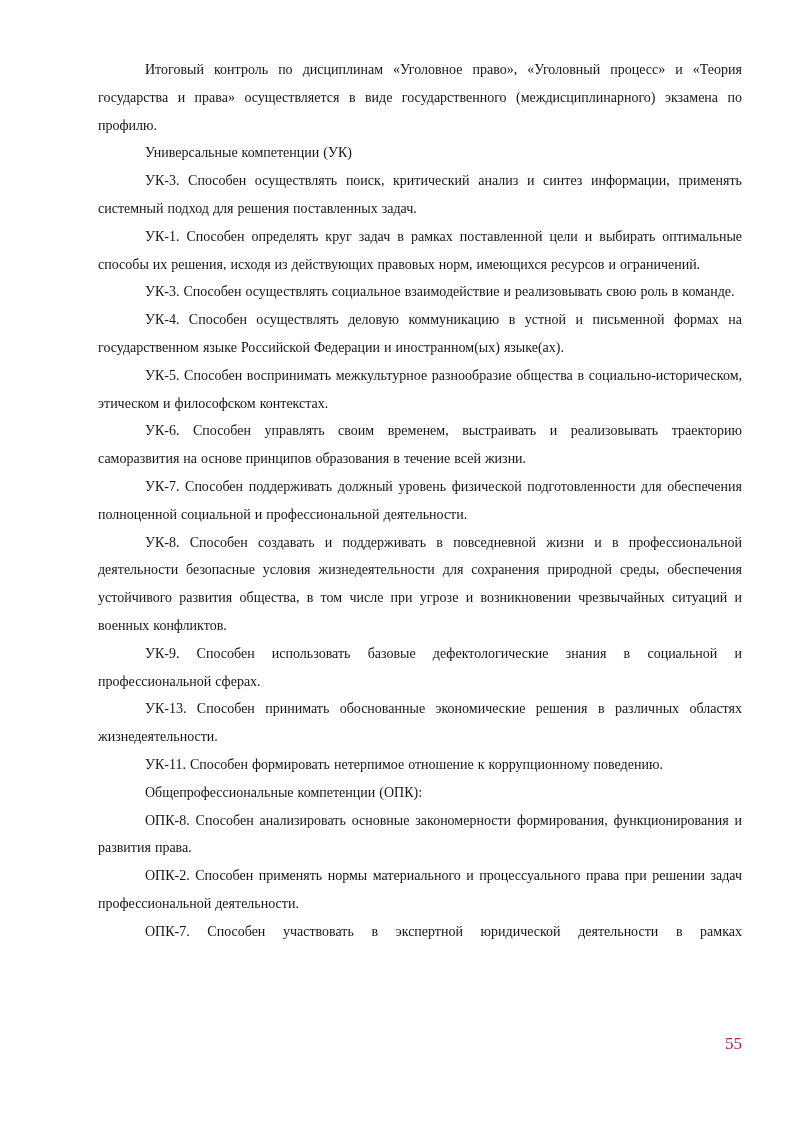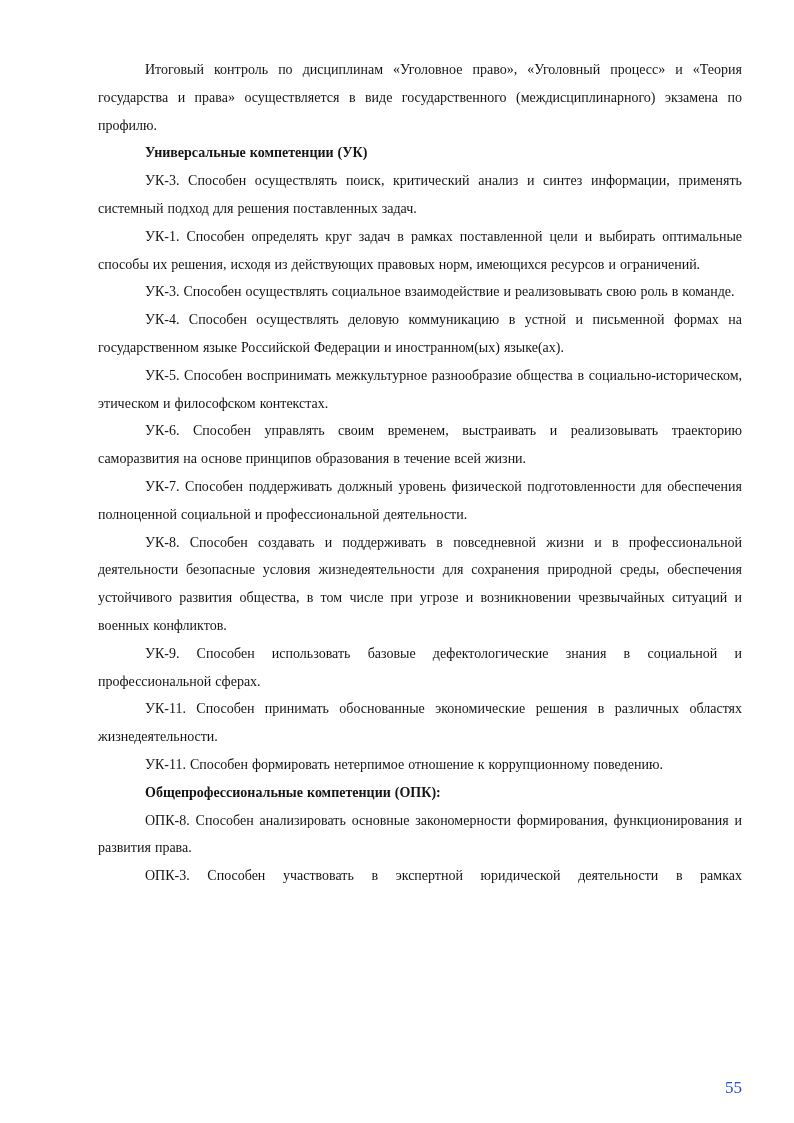--- a/index.html
+++ b/index.html
@@ -25,53 +25,53 @@
     line-height: 27.8px;
     text-align: justify;
   }
   .content p {
     margin: 0;
     padding: 0;
     text-indent: 47px;
     word-spacing: 0.5px;
   }
   .content p.heading {
-    font-weight: 700;
+    font-weight: 400;
   }
   .content p.continued {
     
     text-align-last: justify;
   }
   .page-number {
     position: absolute;
     top: 1030px;
     right: 52px;
     font-family: "Liberation Serif", "DejaVu Serif", serif;
     font-size: 17px;
     line-height: 27.8px;
-    color: #1d4ed8;
-    margin-top: 44px;
+    color: #be185d;
   }
 </style>
 </head>
 <body>
 
 <div class="page">
   <div class="content" id="content">
       <p class="body">Итоговый контроль по дисциплинам «Уголовное право», «Уголовный процесс» и «Теория государства и права» осуществляется в виде государственного (междисциплинарного) экзамена по профилю.</p>
       <p class="heading">Универсальные компетенции (УК)</p>
       <p class="body">УК-3. Способен осуществлять поиск, критический анализ и синтез информации, применять системный подход для решения поставленных задач.</p>
       <p class="body">УК-1. Способен определять круг задач в рамках поставленной цели и выбирать оптимальные способы их решения, исходя из действующих правовых норм, имеющихся ресурсов и ограничений.</p>
       <p class="body">УК-3. Способен осуществлять социальное взаимодействие и реализовывать свою роль в команде.</p>
       <p class="body">УК-4. Способен осуществлять деловую коммуникацию в устной и письменной формах на государственном языке Российской Федерации и иностранном(ых) языке(ах).</p>
       <p class="body">УК-5. Способен воспринимать межкультурное разнообразие общества в социально-историческом, этическом и философском контекстах.</p>
       <p class="body">УК-6. Способен управлять своим временем, выстраивать и реализовывать траекторию саморазвития на основе принципов образования в течение всей жизни.</p>
       <p class="body">УК-7. Способен поддерживать должный уровень физической подготовленности для обеспечения полноценной социальной и профессиональной деятельности.</p>
       <p class="body">УК-8. Способен создавать и поддерживать в повседневной жизни и в профессиональной деятельности безопасные условия жизнедеятельности для сохранения природной среды, обеспечения устойчивого развития общества, в том числе при угрозе и возникновении чрезвычайных ситуаций и военных конфликтов.</p>
       <p class="body">УК-9. Способен использовать базовые дефектологические знания в социальной и профессиональной сферах.</p>
-      <p class="body">УК-11. Способен принимать обоснованные экономические решения в различных областях жизнедеятельности.</p>
+      <p class="body">УК-13. Способен принимать обоснованные экономические решения в различных областях жизнедеятельности.</p>
       <p class="body">УК-11. Способен формировать нетерпимое отношение к коррупционному поведению.</p>
       <p class="heading">Общепрофессиональные компетенции (ОПК):</p>
       <p class="body">ОПК-8. Способен анализировать основные закономерности формирования, функционирования и развития права.</p>
-      <p class="body continued">ОПК-3. Способен участвовать в экспертной юридической деятельности в рамках</p>
+      <p class="body">ОПК-2. Способен применять нормы материального и процессуального права при решении задач профессиональной деятельности.</p>
+      <p class="body continued">ОПК-7. Способен участвовать в экспертной юридической деятельности в рамках</p>
     </div>
   <div class="page-number">55</div>
 </div>
 
 </body></html>

